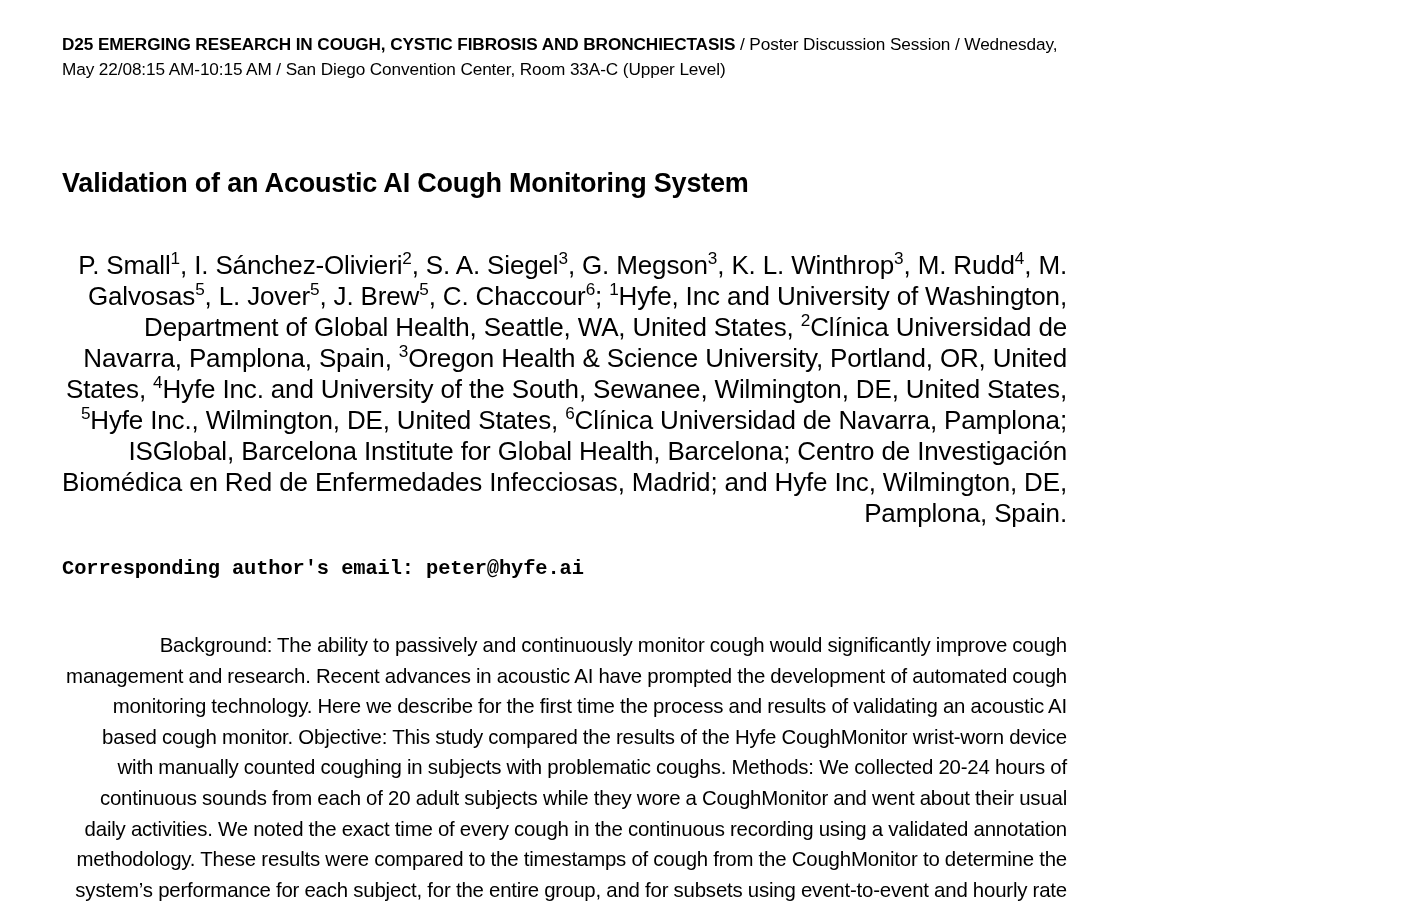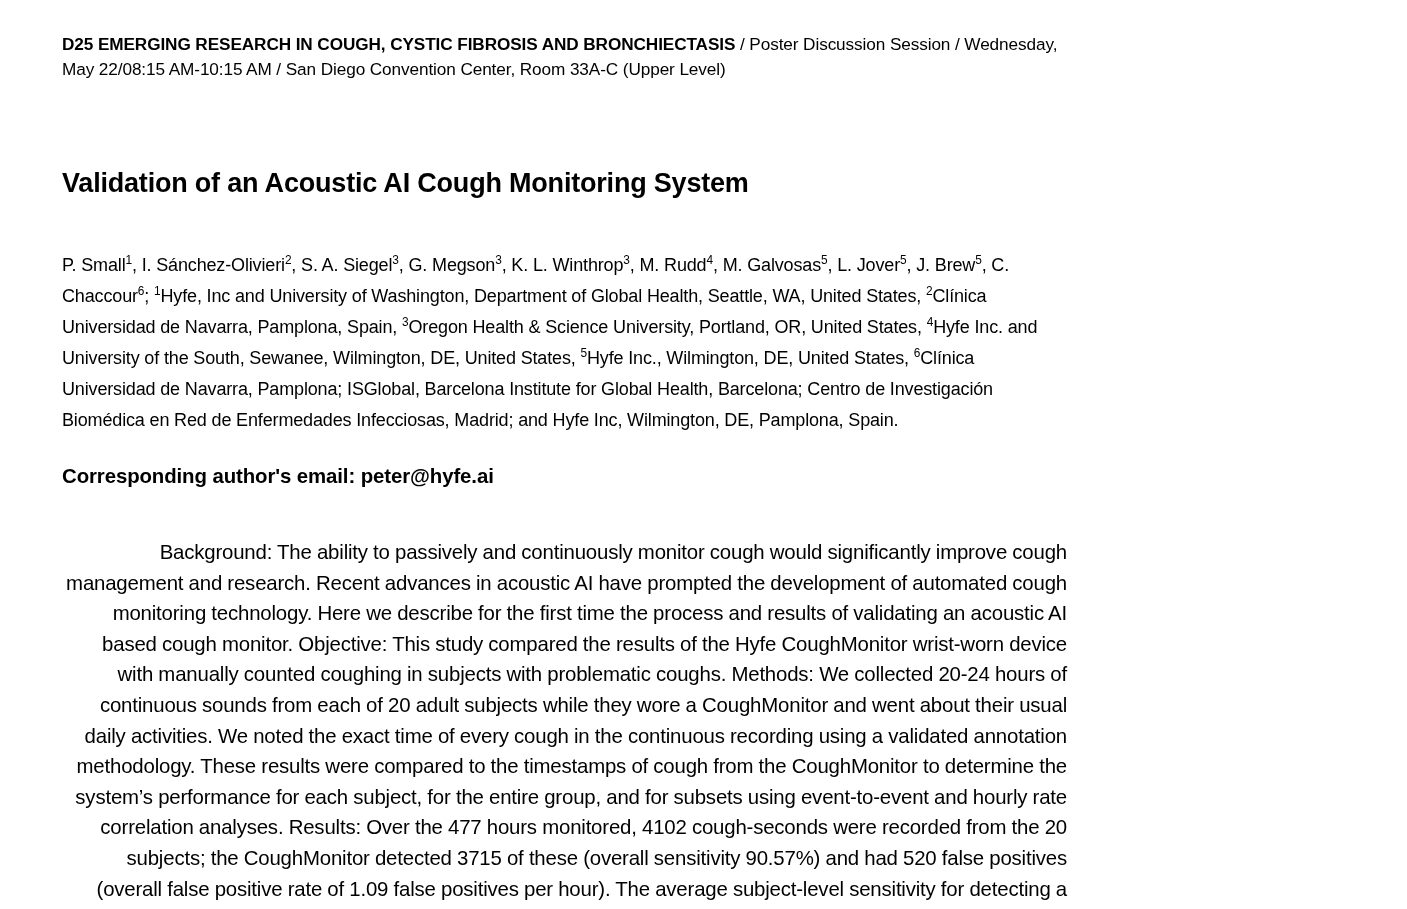--- a/index.html
+++ b/index.html
@@ -41,40 +41,41 @@
   .doc-title {
     font-size: 27px;
     font-weight: bold;
     line-height: 34px;
     letter-spacing: -0.2px;
     margin: 84px 0 0 0;
   }
 
   
   .authors-block {
-    font-size: 18px;
+    font-size: 26px;
     line-height: 31px;
     letter-spacing: -0.15px;
     margin: 50px 0 0 0;
     max-width: 1288px;
-    text-align: left;
+    text-align: right;
   }
   .authors-block sup {
     font-size: 0.66em;
     line-height: 0;
     vertical-align: super;
   }
 
   
   .corresponding {
     font-size: 20.4px;
     line-height: 28px;
     font-weight: bold;
     letter-spacing: -0.1px;
     margin: 26px 0 0 0;
+    font-family: Liberation Mono, monospace;
   }
 
   
   .abstract {
     font-size: 20.4px;
     line-height: 30.6px;
     letter-spacing: -0.18px;
     margin: 47px 0 0 0;
     max-width: 1285px;
     text-align: right;

